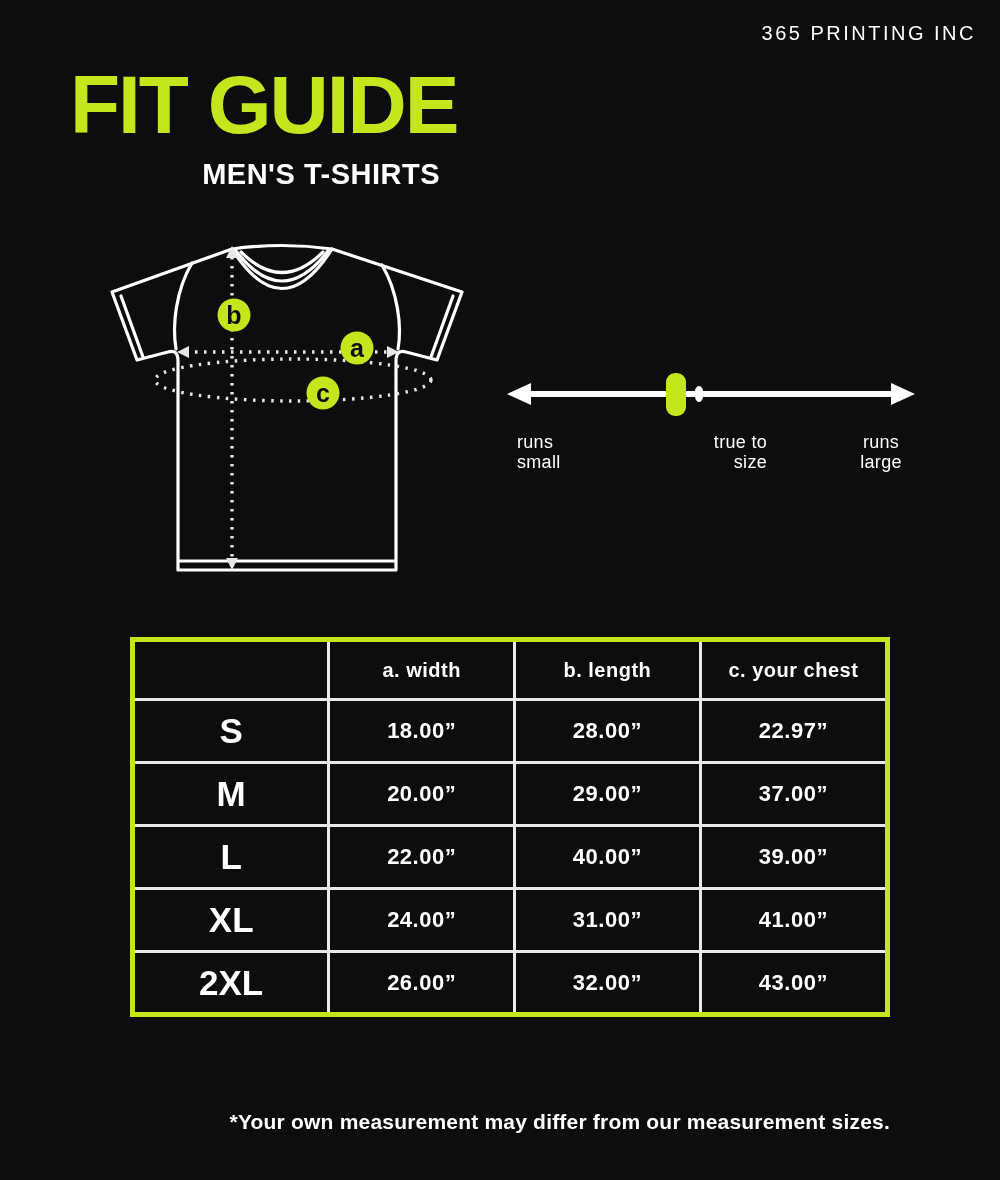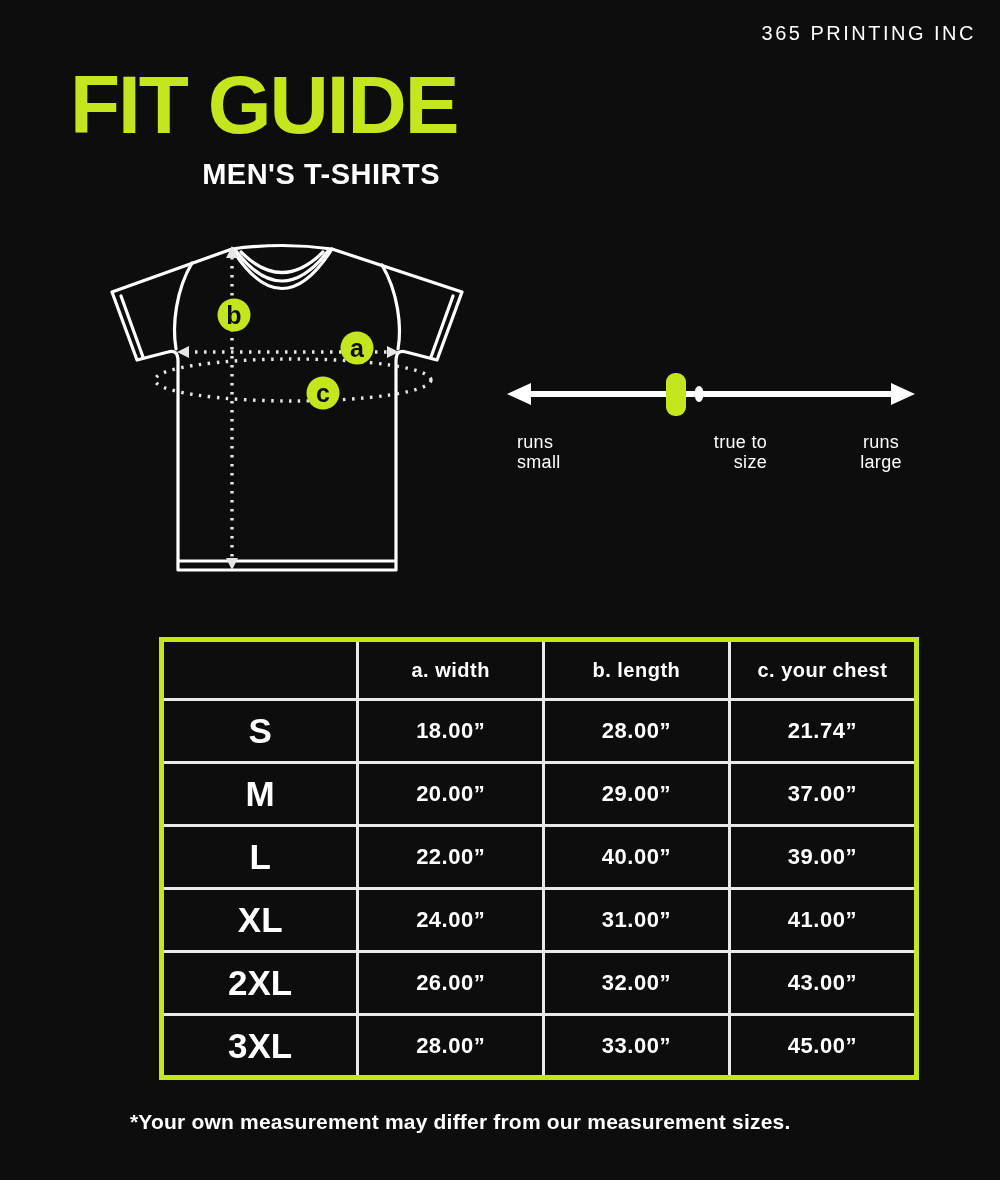--- a/index.html
+++ b/index.html
@@ -44,35 +44,34 @@
   }
   .scale-label span{display:block;}
   .scale-label.left{left:517px;text-align:left;}
   .scale-label.center{left:647px;width:120px;text-align:right;}
   .scale-label.right{left:836px;width:90px;text-align:center;}
   
   table.size-table{
     position:absolute;left:130px;top:637px;width:760px;
     border-collapse:collapse;table-layout:fixed;
     border:5px solid var(--accent);
-    margin-left:29px;
   }
   table.size-table th, table.size-table td{
     border:3px solid #e9e9e9;
     text-align:center;vertical-align:middle;
     font-weight:bold;color:var(--white);
     padding:0;
   }
   table.size-table th{height:60px;font-size:20px;letter-spacing:0.5px;}
   table.size-table td{height:63px;font-size:22px;letter-spacing:0.5px;}
   table.size-table td.size-cell{font-size:35px;letter-spacing:0;}
   
   .footnote{
     position:absolute;left:130px;top:1110px;width:760px;
-    text-align:left;font-size:21px;font-weight:bold;letter-spacing:0.2px;
+    text-align:right;font-size:21px;font-weight:bold;letter-spacing:0.2px;
     color:var(--white);
   }
 </style>
 </head>
 <body>
 
 <div class="page">
 
   <div class="brand">365 PRINTING INC</div>
 
@@ -160,21 +159,21 @@
         <th>a. width</th>
         <th>b. length</th>
         <th>c. your chest</th>
       </tr>
     </thead>
     <tbody>
       <tr>
         <td class="size-cell">S</td>
         <td>18.00”</td>
         <td>28.00”</td>
-        <td>21.74”</td>
+        <td>22.97”</td>
       </tr>
       <tr>
         <td class="size-cell">M</td>
         <td>20.00”</td>
         <td>29.00”</td>
         <td>37.00”</td>
       </tr>
       <tr>
         <td class="size-cell">L</td>
         <td>22.00”</td>
@@ -186,24 +185,18 @@
         <td>24.00”</td>
         <td>31.00”</td>
         <td>41.00”</td>
       </tr>
       <tr>
         <td class="size-cell">2XL</td>
         <td>26.00”</td>
         <td>32.00”</td>
         <td>43.00”</td>
       </tr>
-      <tr>
-        <td class="size-cell">3XL</td>
-        <td>28.00”</td>
-        <td>33.00”</td>
-        <td>45.00”</td>
-      </tr>
     </tbody>
   </table>
 
   <div class="footnote">*Your own measurement may differ from our measurement sizes.</div>
 
 </div>
 
 </body></html>

